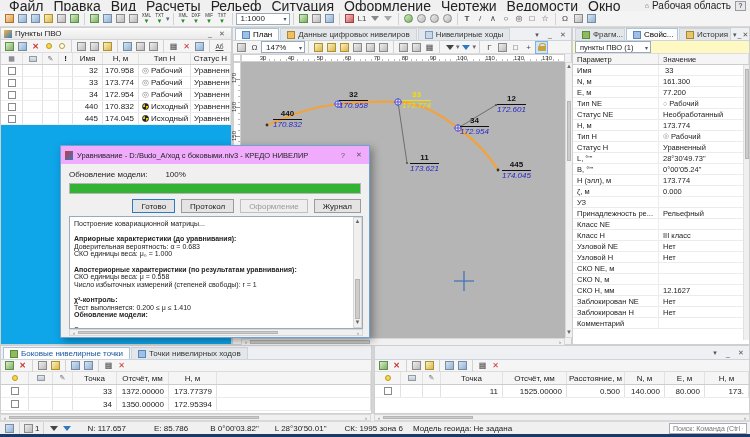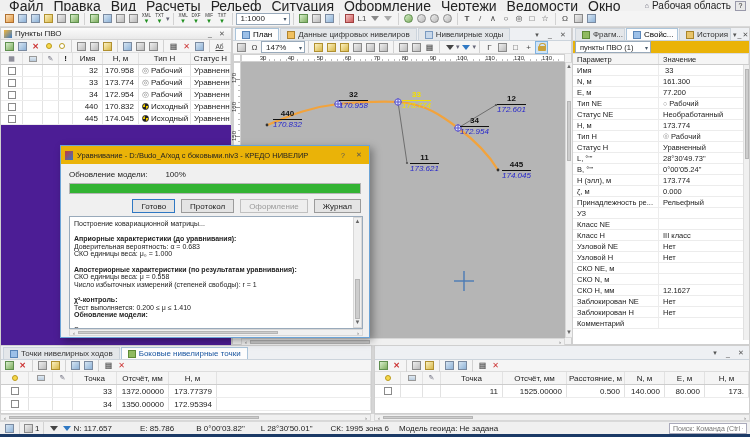--- a/index.html
+++ b/index.html
@@ -68,21 +68,21 @@
 .blh,.blr{display:grid;grid-template-columns:28px 24px 20px 44px 52px 48px 1fr;font-size:8px}
 .brh,.brr{display:grid;grid-template-columns:26px 22px 18px 62px 64px 58px 40px 40px 1fr;font-size:8px}
 .blh,.brh{height:13px;background:#f5f5f5;border-bottom:1px solid #ccc}
 .blr,.brr{height:13px;background:#fff;border-bottom:1px solid #ececec}
 .blh>span,.blr>span,.brh>span,.brr>span{border-right:1px solid #e2e2e2;display:flex;align-items:center;justify-content:center;overflow:hidden}
 .blr .tr,.brr .tr{justify-content:flex-end;padding-right:4px}
 .lamp{width:6px;height:6px;border-radius:50%;background:#f7d84a;border:1px solid #b99b20}
 .pic{width:8px;height:6px;border:1px solid #999;background:linear-gradient(#dfe9f2,#b9cbdc)}
 
 #dialog{left:60px;top:145px;width:310px;height:193px;background:#f0f0f0;border:1px solid #6ba3d6;box-shadow:3px 3px 8px rgba(0,0,0,.35);z-index:10}
-#dlg-title{height:18px;background:#eab308;display:flex;align-items:center;padding:0 4px;gap:4px;font-size:7.5px}
+#dlg-title{height:18px;background:#f0abfc;display:flex;align-items:center;padding:0 4px;gap:4px;font-size:7.5px}
 .dbtn{height:14px;padding:0 8px;background:#e4e4e4;border:1px solid #9b9b9b;font-size:8px;display:flex;align-items:center;justify-content:center}
 .dbtn.primary{border:1px solid #2f78c3}
 .dbtn.dis{color:#9a9a9a;border-color:#c0c0c0;background:#eee}
 #dlg-log{left:8px;top:70px;width:294px;height:113px;background:#fff;border:1px solid #9ab;padding:3px 14px 3px 4px;font-size:7px;line-height:7.6px;overflow:hidden;position:absolute}
 #dlg-log .b{font-weight:bold}
 
 #statusbar{left:0;top:421px;width:750px;height:13px;background:#f0f0f0;border-top:1px solid #d9d9d9;display:flex;align-items:center;font-size:8px;padding:0 3px}
 #botbar{left:0;top:434px;width:750px;height:3px;background:#1b3a66}
 .stx{color:#222;white-space:nowrap}
 input.search{width:78px;height:11px;border:1px solid #aab;font-size:7px;padding:0 3px;font-family:"Liberation Sans",sans-serif}
@@ -230,21 +230,21 @@
   <span class="sep"></span>
   <span class="ti">Ω</span>
   <span class="ti">
       <span class="blk gr"></span>
     </span>
   <span class="ti">
       <span class="blk"></span>
     </span>
 </div>
 
-<div class="r panel" id="pvo" style="left:0;top:27px;width:232px;height:382px;background:#4c1d95">
+<div class="r panel" id="pvo" style="left:0;top:27px;width:232px;height:318px;background:#0ea5e9">
   <div class="ptitle">
     <span class="tabico" style="background:linear-gradient(135deg,#f2b63c,#3a78c3);margin-right:3px"></span>
     <span>Пункты ПВО</span>
     <span style="flex:1"></span>
     <span class="winbtn">_</span>
     <span class="winbtn">✕</span>
   </div>
   <div class="ptool">
     <span class="ti">
         <span class="blk g"></span>
@@ -562,21 +562,21 @@
       </div>
     <div class="tab" style="max-width:52px">
         <span class="tabico" style="background:#e8c46a;border:1px solid #a8842a"></span>
         <span>История</span>
       </div>
     <span style="flex:1"></span>
     <span class="winbtn">▾</span>
     <span class="winbtn">_</span>
     <span class="winbtn">✕</span>
   </div>
-  <div class="ptool" style="background:#eab308">
+  <div class="ptool" style="background:#fef9c3">
     <span class="combo" style="width:76px;font-size:7.5px">
         <span>пункты ПВО (1)</span>
         <span class="ar">▾</span>
       </span>
   </div>
   <div class="rph">
     <span>Параметр</span>
     <span>Значение</span>
   </div>
   <div class="rpr">
@@ -648,29 +648,29 @@
         <span>173.774</span>
       </span>
     </div>
   <div class="rpr">
       <span>ζ, м</span>
       <span>
         <span>0.000</span>
       </span>
     </div>
   <div class="rpr">
+      <span>УЗ</span>
+      <span>
+        <span></span>
+      </span>
+    </div>
+  <div class="rpr">
       <span>Принадлежность ре...</span>
       <span>
         <span>Рельефный</span>
-      </span>
-    </div>
-  <div class="rpr">
-      <span>УЗ</span>
-      <span>
-        <span></span>
       </span>
     </div>
   <div class="rpr">
       <span>Класс NE</span>
       <span>
         <span></span>
       </span>
     </div>
   <div class="rpr">
       <span>Класс H</span>
@@ -726,27 +726,27 @@
         <span></span>
       </span>
     </div>
   <div class="scroll" style="right:0;top:37px;width:6px;height:275px;flex-direction:column;border:0;border-left:1px solid #e0e0e0">
       <span class="thumb" style="width:4px;height:90px;margin-top:4px"></span>
     </div>
 </div>
 
 <div class="r panel" style="left:0;top:345px;width:372px;height:69px;background:#fff">
   <div class="tabstrip" style="height:14px">
+    <div class="tab act">
+        <span class="tabico" style="background:#8fba5f;border:1px solid #5d8a36"></span>
+        <span style="color:#1a56a0">Боковые нивелирные точки</span>
+      </div>
     <div class="tab">
         <span class="tabico" style="background:#9cc0e8;border:1px solid #5a86b8"></span>
         <span>Точки нивелирных ходов</span>
-      </div>
-    <div class="tab act">
-        <span class="tabico" style="background:#8fba5f;border:1px solid #5d8a36"></span>
-        <span style="color:#1a56a0">Боковые нивелирные точки</span>
       </div>
   </div>
   <div class="ptool" style="height:12px">
     <span class="ti">
         <span class="blk g"></span>
       </span>
     <span class="ti" style="color:#c33;font-weight:bold">✕</span>
     <span class="sep"></span>
     <span class="ti">
         <span class="blk gr"></span>
@@ -885,21 +885,21 @@
       <span class="blk gr"></span>
       <span class="stx">1</span>
     </span>
   <span class="sep"></span>
   <span class="ti">
       <span class="funnel"></span>
     </span>
   <span class="ti">
       <span class="funnel bl"></span>
     </span>
-  <span class="stx" style="">N: 117.657</span>
+  <span class="stx" style="margin-left:14px">N: 117.657</span>
   <span class="stx" style="margin-left:28px">E: 85.786</span>
   <span class="stx" style="margin-left:22px">B 0°00'03.82"</span>
   <span class="stx" style="margin-left:16px">L 28°30'50.01"</span>
   <span class="stx" style="margin-left:18px">СК: 1995 зона 6</span>
   <span class="stx" style="margin-left:10px">Модель геоида: Не задана</span>
   <span style="flex:1"></span>
   <input class="search" placeholder="Поиск: Команда (Ctrl + Q)" style="">
 </div>
 <div id="botbar" class="r"></div>
 

